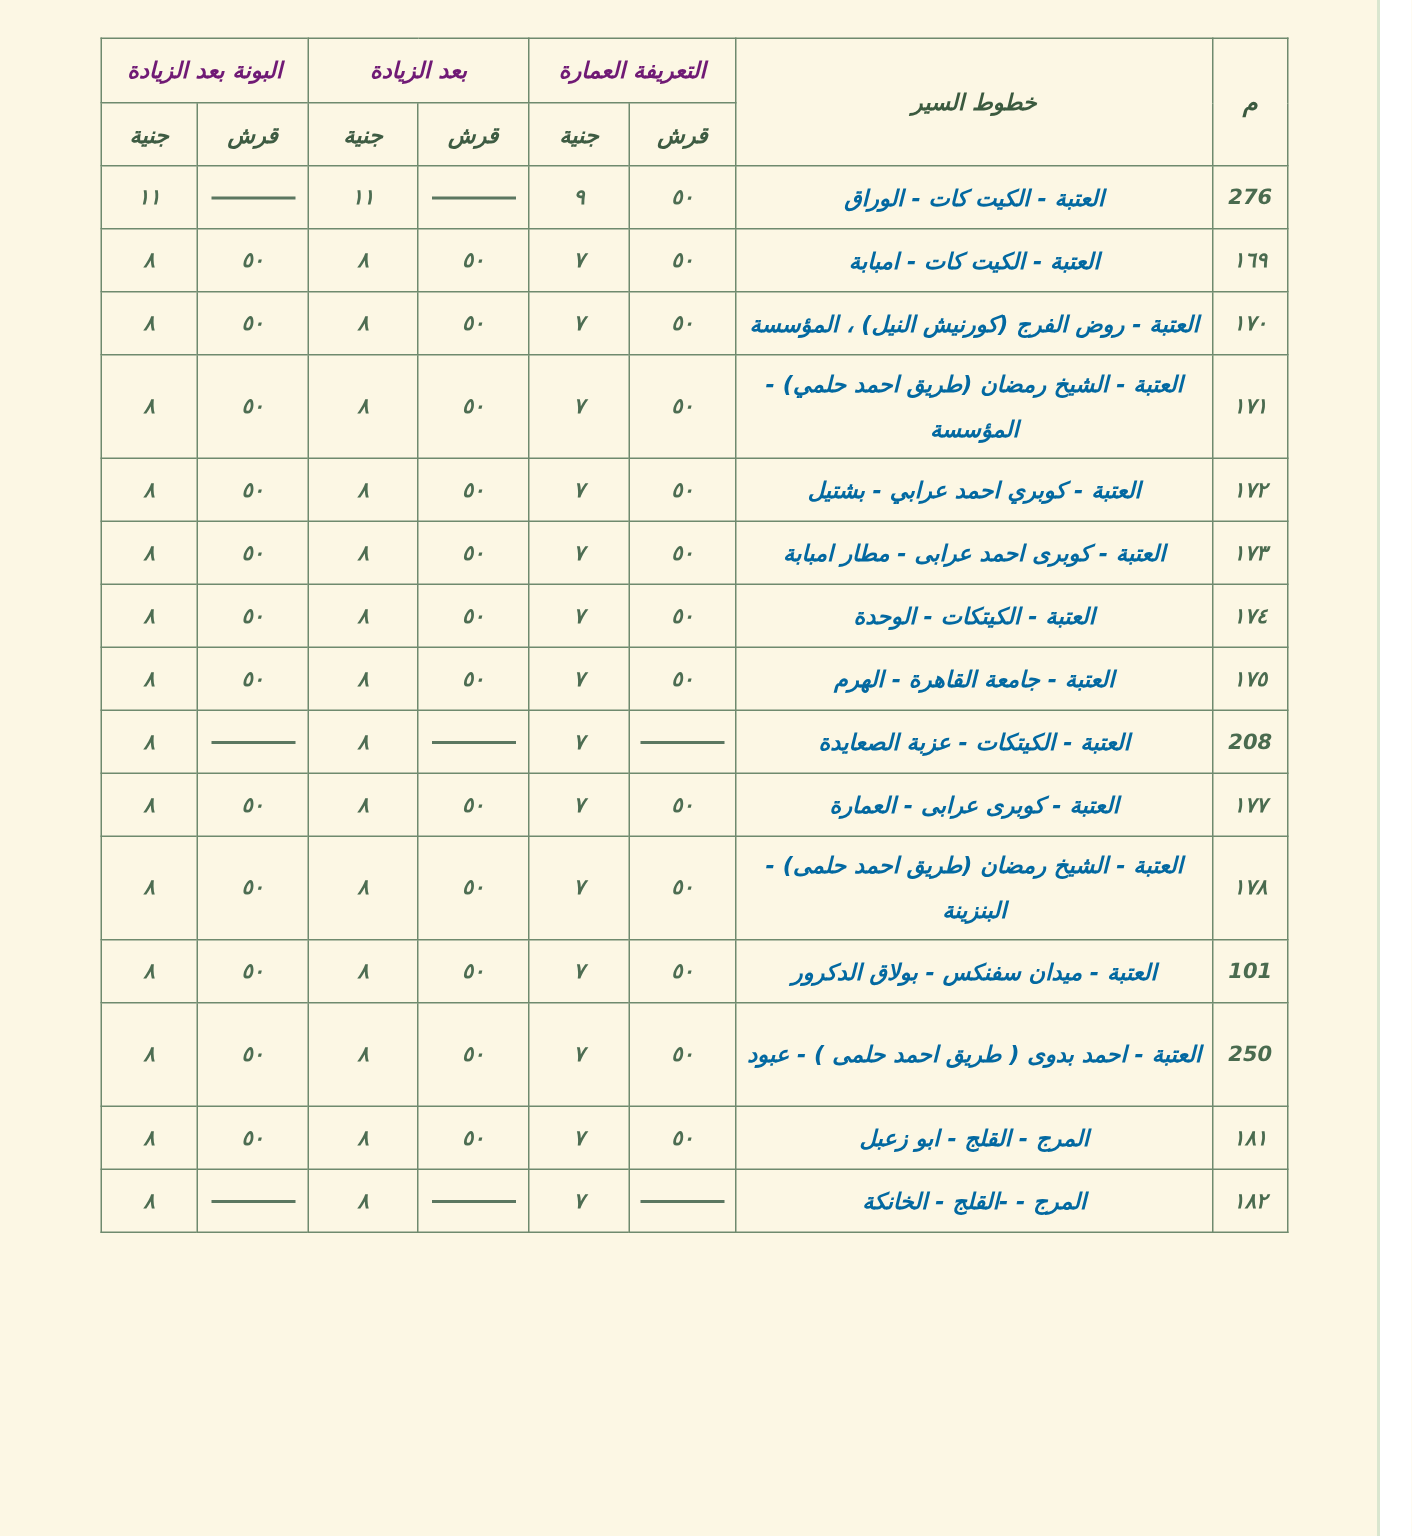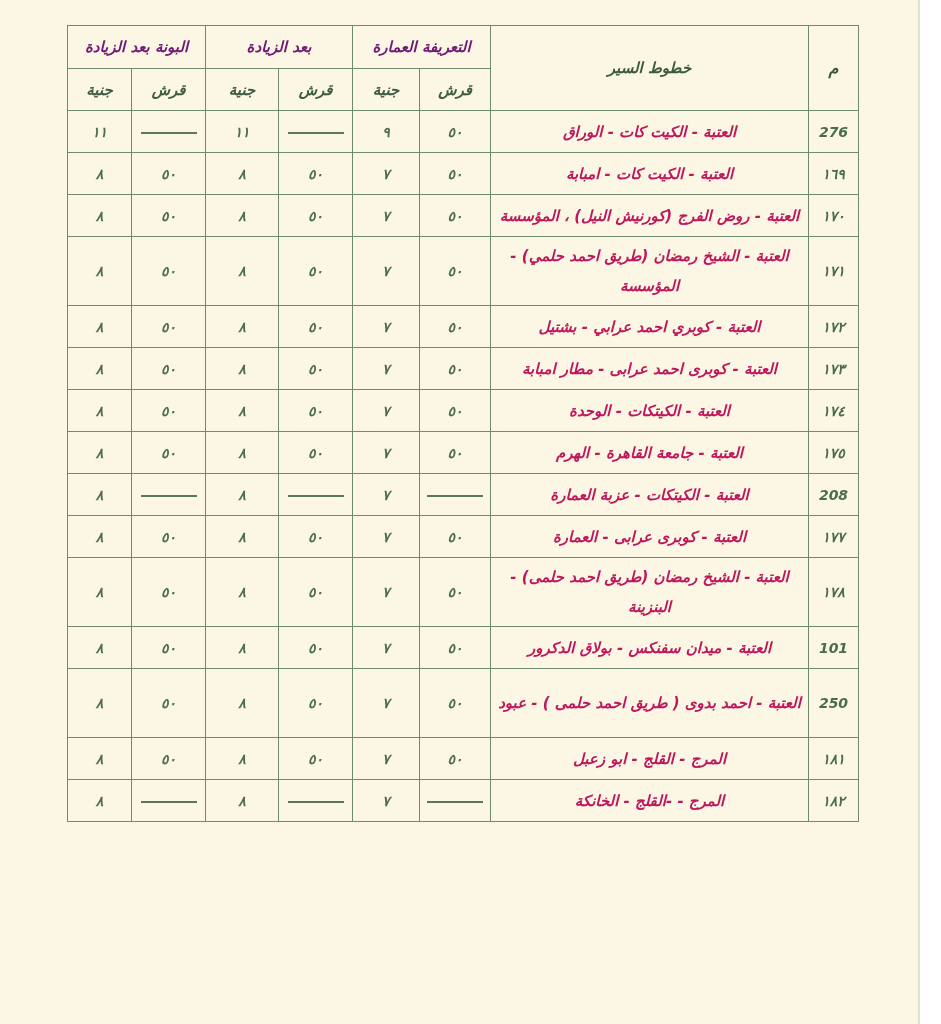--- a/index.html
+++ b/index.html
@@ -27,21 +27,21 @@
       vertical-align: middle;
       padding: 0 6px;
       font-weight: bold;
       font-style: italic;
     }
     th.group { height: 42px; font-size: 15px; color: #701a75; }
     th.sub { height: 41px; font-size: 15px; color: #3e5c43; }
     th.route-h { font-size: 15px; }
     th.num-h { font-size: 16px; font-weight: normal; }
     td.num { font-size: 14px; font-weight: normal; color: #4a6b4f; }
-    td.route { font-size: 15px; line-height: 30px; color: #be185d; }
+    td.route { font-size: 15px; line-height: 30px; color: #0369a1; }
     td.val { font-size: 14px; font-weight: normal; color: #4d6d52; }
     tr.r-single td { height: 41px; }
     tr.r-double td { height: 68px; }
     .dash {
       display: inline-block; width: 56px; height: 2px;
       background: #5b7760; vertical-align: middle;
     }
   </style>
 </head>
 <body>
@@ -151,21 +151,21 @@
     <td class="route">العتبة - جامعة القاهرة - الهرم</td>
     <td class="val">٥٠</td>
     <td class="val">٧</td>
     <td class="val">٥٠</td>
     <td class="val">٨</td>
     <td class="val">٥٠</td>
     <td class="val">٨</td>
   </tr>
         <tr class="r-single">
     <td class="num">208</td>
-    <td class="route">العتبة - الكيتكات - عزبة العمارة</td>
+    <td class="route">العتبة - الكيتكات - عزبة الصعايدة</td>
     <td class="val"><span class="dash"></span></td>
     <td class="val">٧</td>
     <td class="val"><span class="dash"></span></td>
     <td class="val">٨</td>
     <td class="val"><span class="dash"></span></td>
     <td class="val">٨</td>
   </tr>
         <tr class="r-single">
     <td class="num">١٧٧</td>
     <td class="route">العتبة - كوبرى عرابى - العمارة</td>

